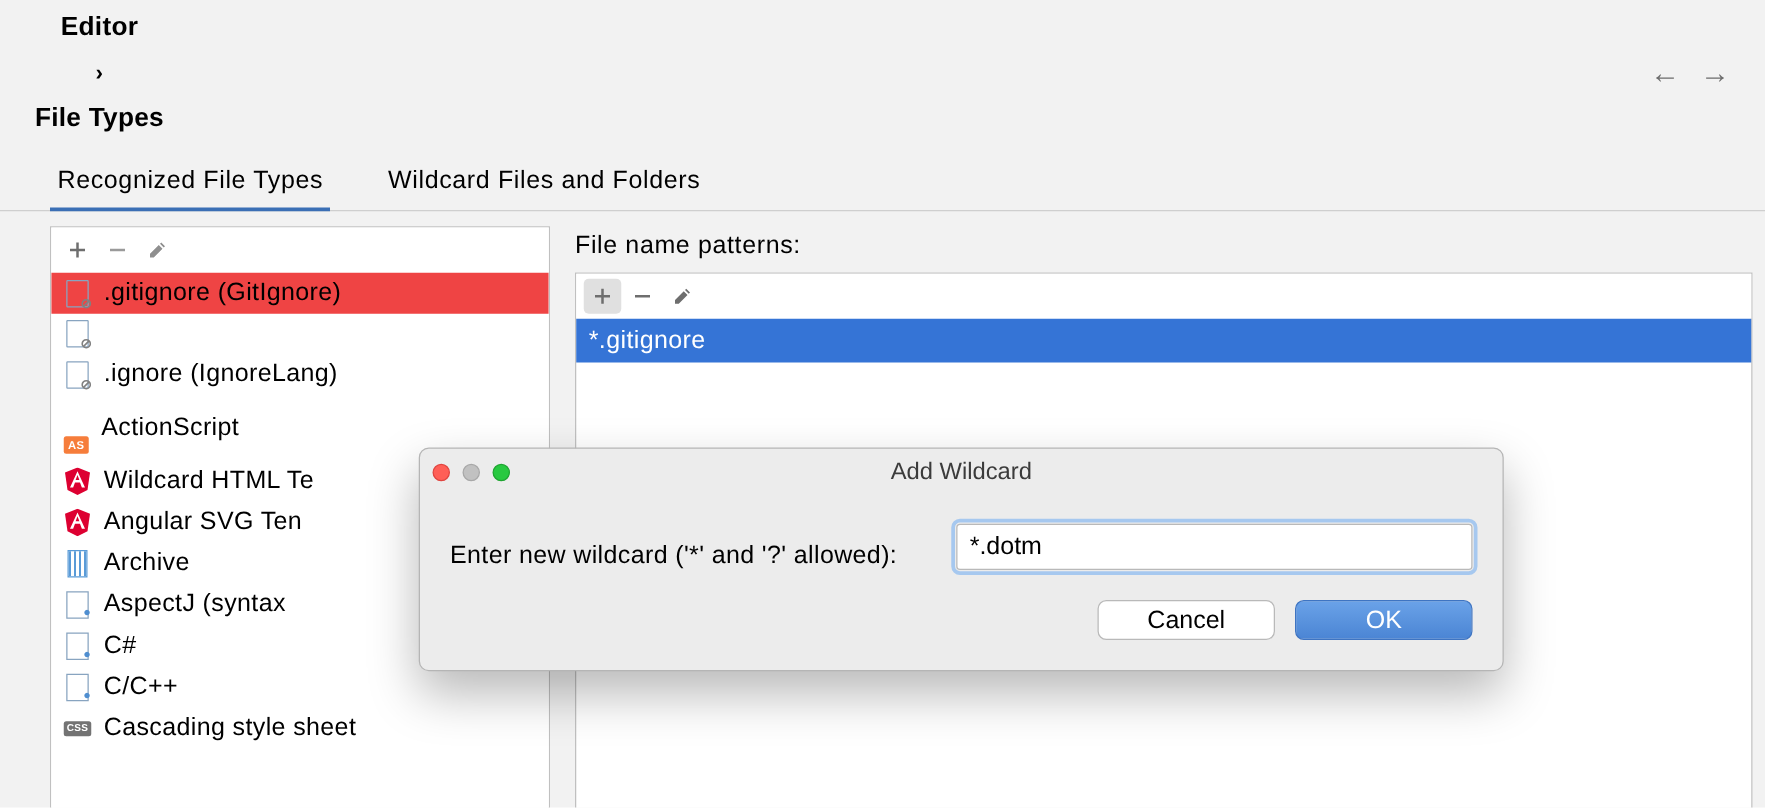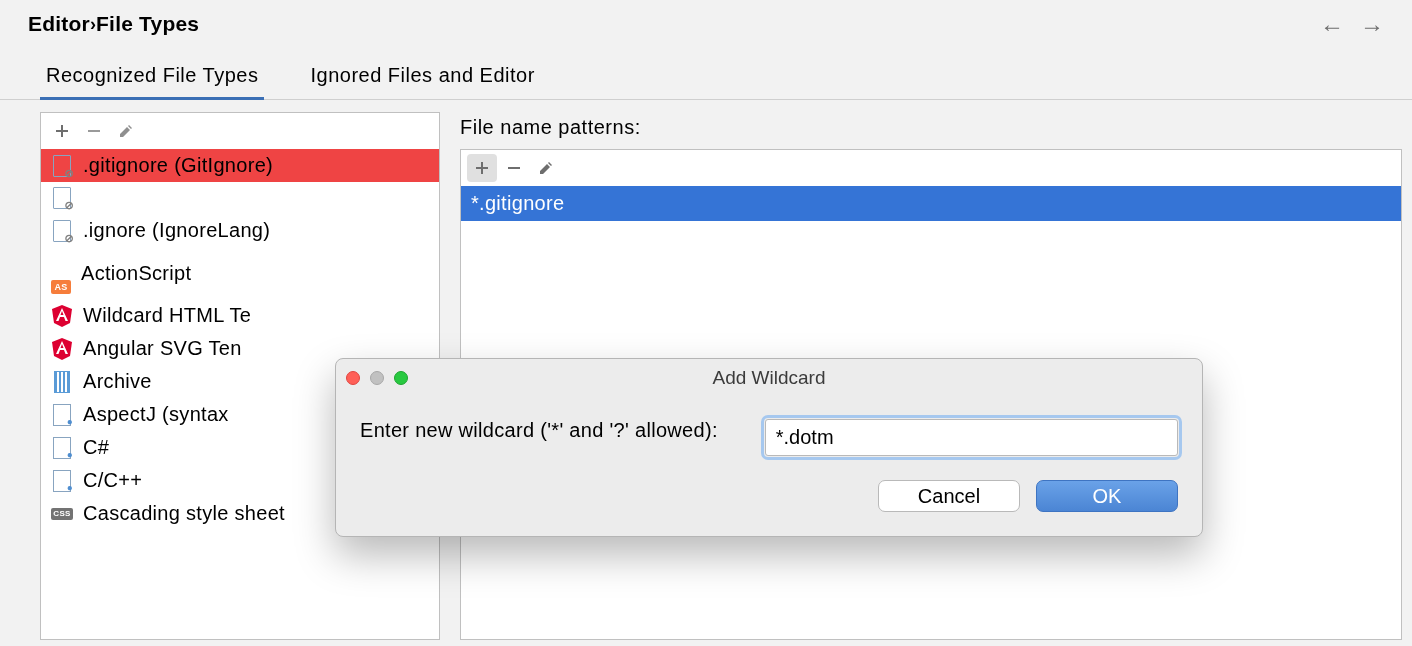--- a/index.html
+++ b/index.html
@@ -15,23 +15,25 @@
 }
 .header {
   display: flex;
   align-items: center;
   justify-content: space-between;
   padding: 10px 28px 16px 28px;
 }
 .breadcrumb {
   display: flex;
   align-items: center;
+  gap: 14px;
   font-size: 21px;
   font-weight: 700;
   letter-spacing: 0.2px;
+  flex-direction: column;
 }
 .breadcrumb .sep { font-size: 18px; color: #000; font-weight: 700; }
 .nav-arrows { display: flex; gap: 16px; color: #6e6e6e; font-size: 24px; }
 .nav-arrows span { cursor: pointer; }
 .tabs {
   display: flex;
   gap: 40px;
   padding: 0 40px;
   border-bottom: 1px solid #cfcfcf;
   font-size: 20px;
@@ -179,21 +181,21 @@
 .dialog-title {
   position: absolute;
   left: 0; right: 0;
   text-align: center;
   font-size: 19px;
   color: #3b3b3b;
 }
 .dialog-body { padding: 22px 24px 24px 24px; }
 .dialog-row {
   display:flex;
-  align-items:flex-start;
+  align-items:flex-end;
   gap: 18px;
 }
 .dialog-row label {
   font-size: 20px;
   letter-spacing: 0.3px;
 }
 .dialog-row input {
   flex: 1;
   font-size: 20px;
   padding: 6px 10px;
@@ -236,21 +238,21 @@
     <span>File Types</span>
   </div>
   <div class="nav-arrows">
     <span>←</span>
     <span>→</span>
   </div>
 </div>
 
 <div class="tabs">
   <div class="tab active">Recognized File Types</div>
-  <div class="tab">Ignored Files and Editor</div>
+  <div class="tab">Wildcard Files and Folders</div>
 </div>
 
 <div class="content">
   <div class="left-panel">
     <div class="toolbar">
       <div class="tb-btn">
         <svg width="16" height="16" viewBox="0 0 16 16">
             <path d="M7 2h2v5h5v2H9v5H7V9H2V7h5z" fill="#6e6e6e"></path>
           </svg>
       </div>

